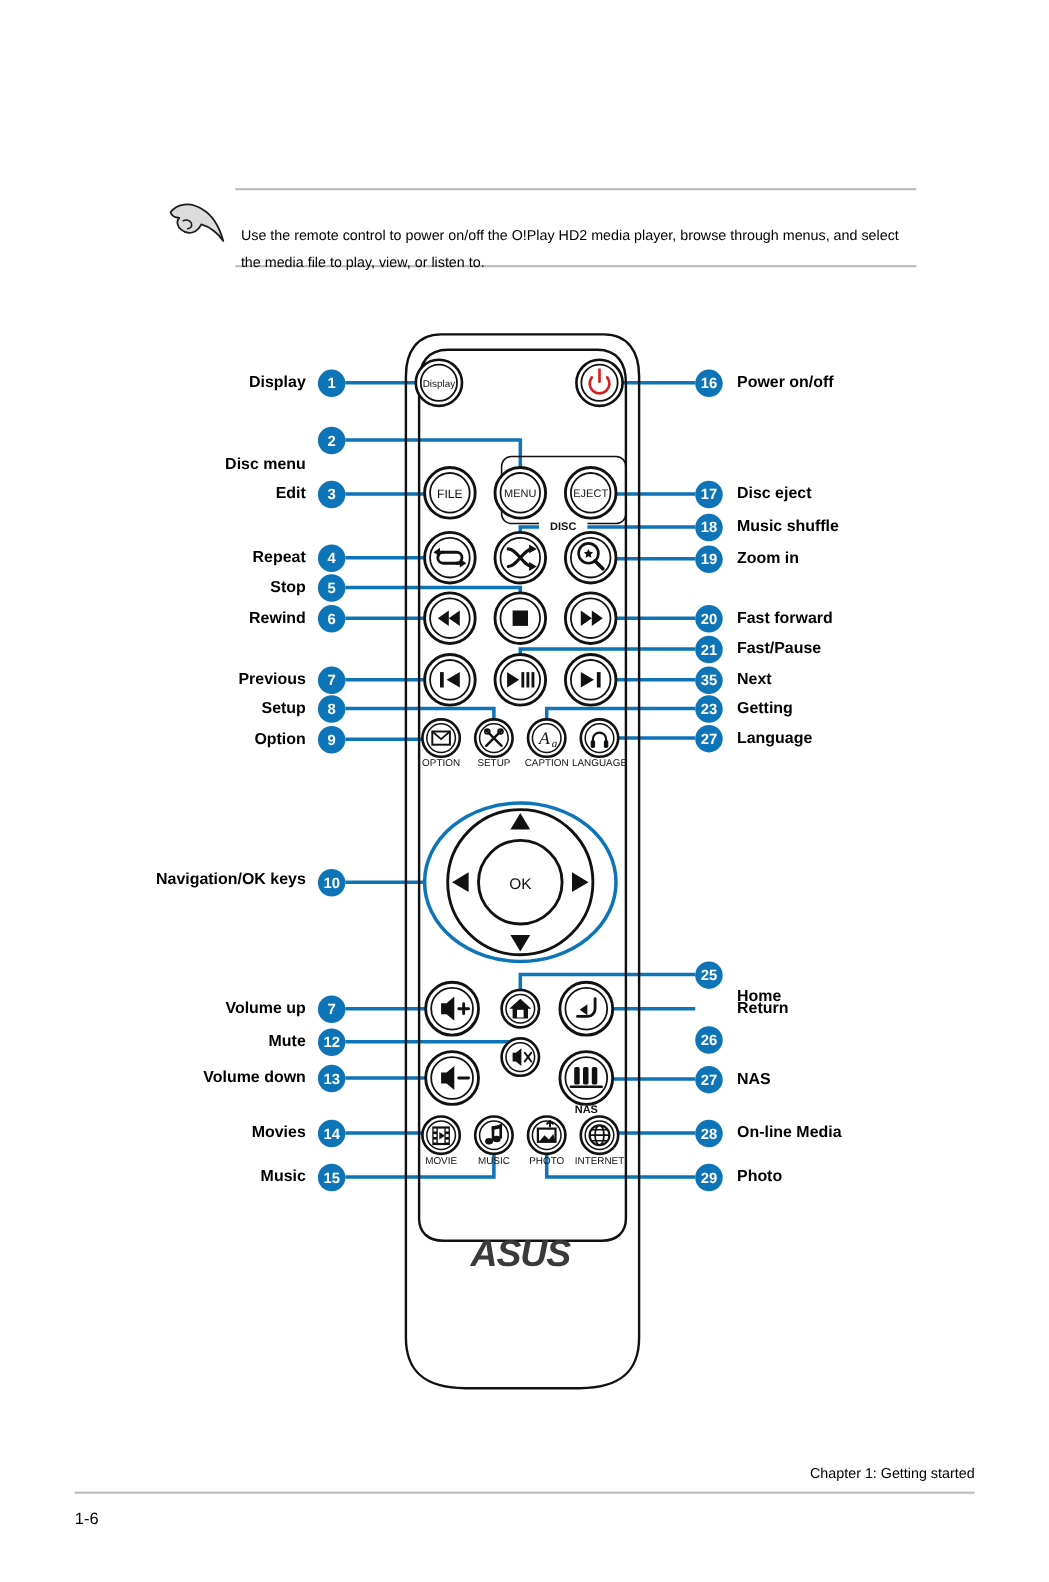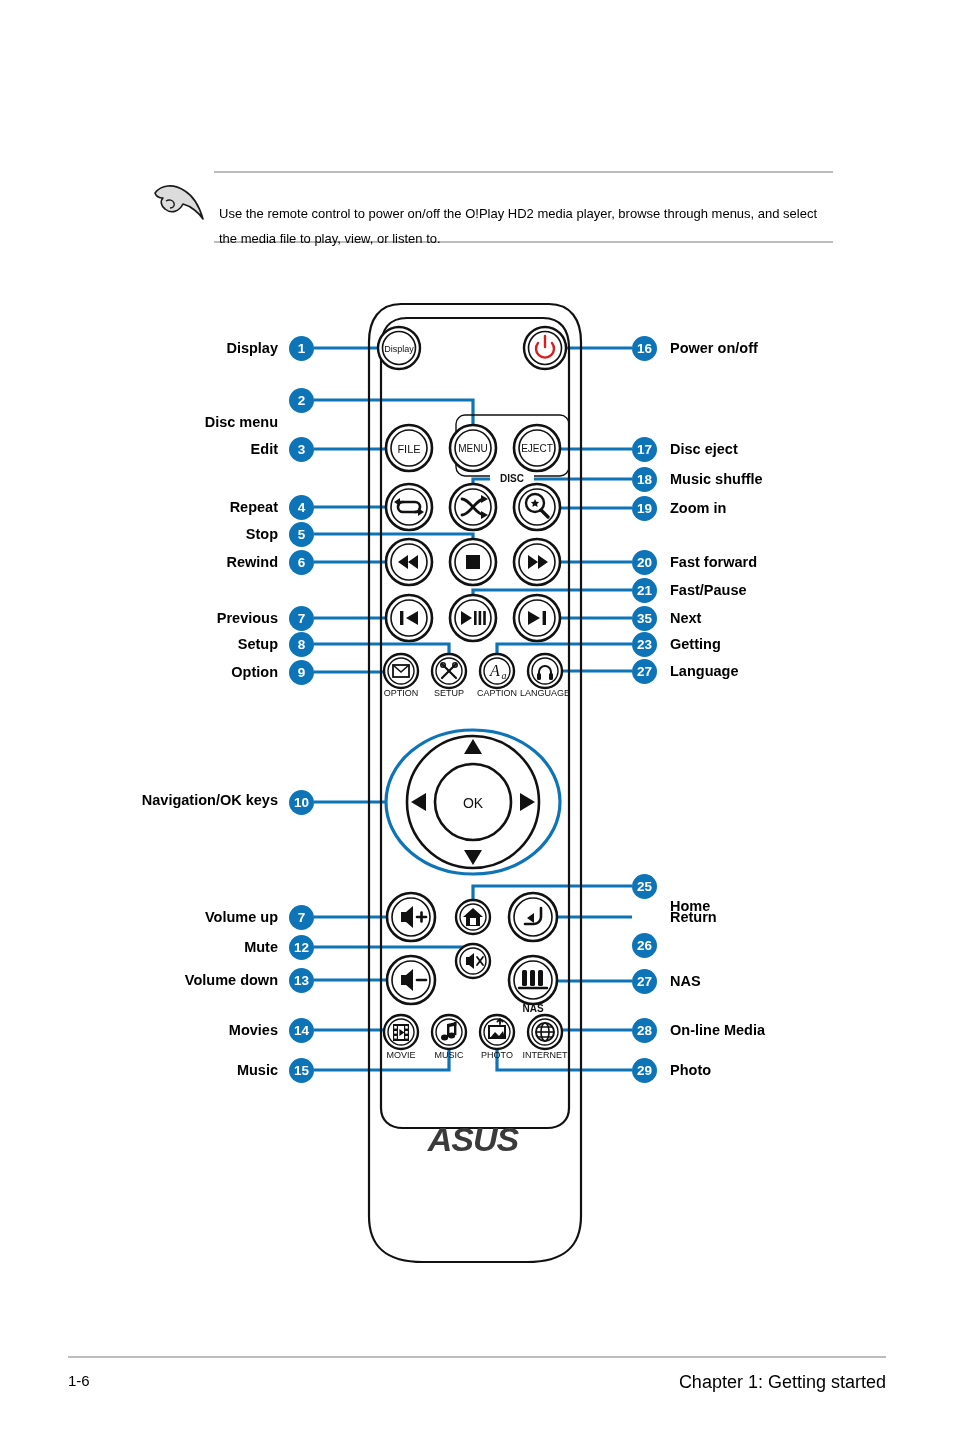--- a/index.html
+++ b/index.html
@@ -43,21 +43,21 @@
   }
   .lbl.left{text-align:right;}
   .lbl.right{text-align:left;}
 
   
   .leaders{position:absolute;left:0;top:0;width:954px;height:1438px;pointer-events:none;}
 
   
   .footer-rule{position:absolute;left:68px;top:1356px;width:818px;height:2px;background:#bdbdbd;}
   .footer-left{position:absolute;left:68px;top:1372px;font-size:15px;}
-  .footer-right{position:absolute;right:68px;top:1372px;font-size:18px;}
+  .footer-right{position:absolute;right:68px;top:1332px;font-size:13px;}
 </style>
 </head>
 <body>
 
 <div id="page">
 
 
   <div class="note-box">
     <div class="note-rule top"></div>
     <div class="note-rule bottom"></div>

